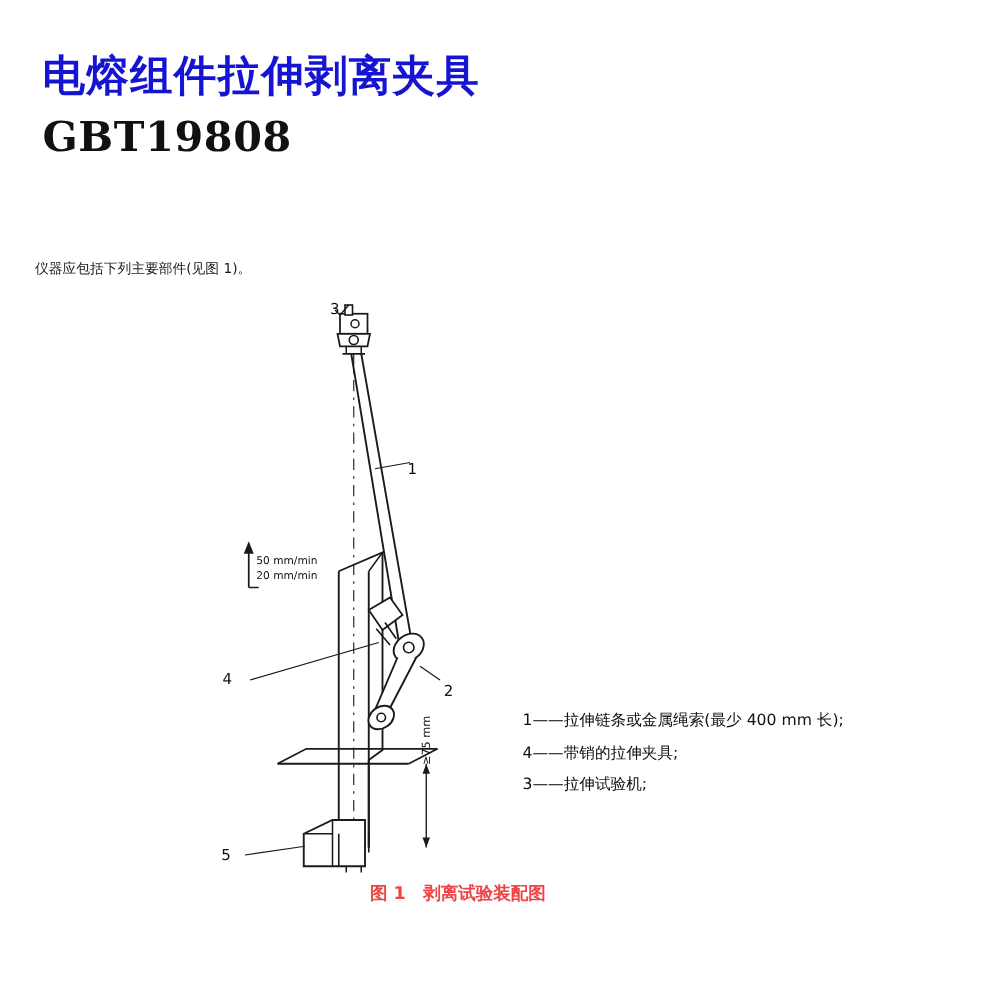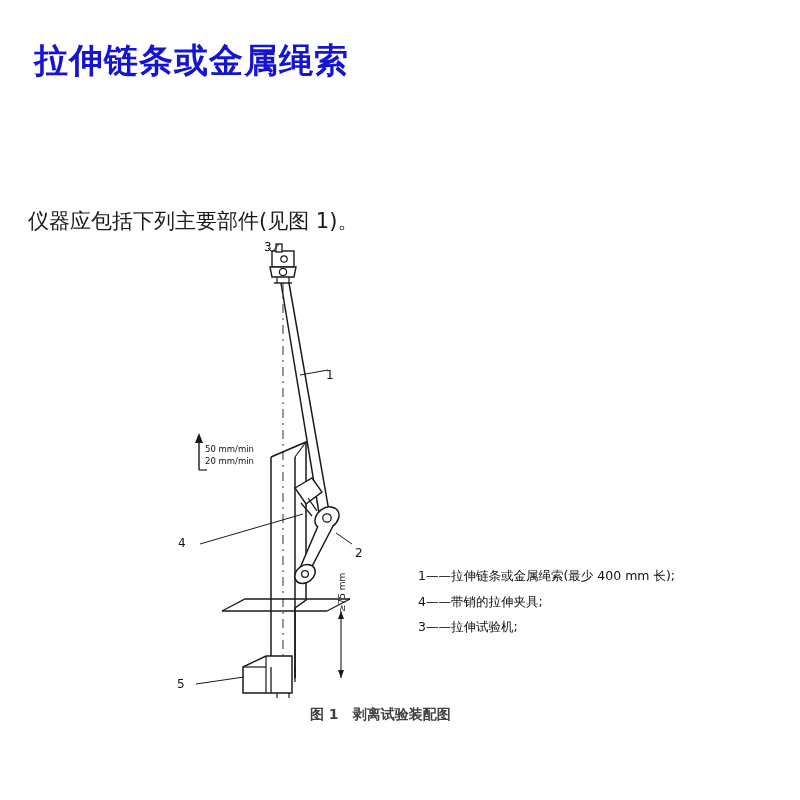--- a/index.html
+++ b/index.html
@@ -40,21 +40,21 @@
     color: #111111;
     letter-spacing: 0.5px;
     font-family: "DejaVu Serif", serif;
     white-space: nowrap;
   }
   
   .caption-top {
     position: absolute;
     left: 28px;
     top: 207px;
-    font-size: 21px;
+    font-size: 11px;
     color: #1a1a1a;
     font-family: "DejaVu Sans", sans-serif;
     white-space: nowrap;
   }
   .figure-wrap {
     position: absolute;
     left: 0;
     top: 230px;
     width: 800px;
     height: 500px;
@@ -76,24 +76,23 @@
     line-height: 1.0;
     margin-bottom: 13px;
     white-space: nowrap;
   }
   .fig-caption {
     position: absolute;
     left: 296px;
     top: 706px;
     font-size: 14px;
     font-weight: bold;
-    color: #404040;
-    font-family: "DejaVu Sans", sans-serif;
-    white-space: nowrap;
-    margin-left: 14px;
+    color: #ef4444;
+    font-family: "DejaVu Sans", sans-serif;
+    white-space: nowrap;
   }
   .fig-caption .num { margin-right: 14px; }
   .speed-label {
     position: absolute;
     left: 205px;
     top: 443px;
     font-size: 8.5px;
     color: #111;
     font-family: "DejaVu Sans", sans-serif;
     line-height: 1.45;
@@ -116,21 +115,22 @@
     font-size: 12px;
     color: #111;
     font-family: "DejaVu Sans", sans-serif;
   }
 </style>
 </head>
 <body>
 
 <div class="page">
 
-  <div class="title-main">拉伸链条或金属绳索</div>
+  <div class="title-main">电熔组件拉伸剥离夹具</div>
+  <div class="title-sub">GBT19808</div>
 
   <div class="caption-top">仪器应包括下列主要部件(见图 1)。</div>
 
   <div class="figure-wrap">
     <svg width="800" height="500" viewBox="0 0 800 500" xmlns="http://www.w3.org/2000/svg">
       <g stroke="#1a1a1a" fill="none" stroke-width="1.4">
 
         <g>
           <rect x="272" y="21" width="22" height="16" fill="#ffffff" stroke="#1a1a1a" stroke-width="1.4"></rect>
           <rect x="276" y="14" width="6" height="8" fill="#ffffff" stroke="#1a1a1a" stroke-width="1.3"></rect>

